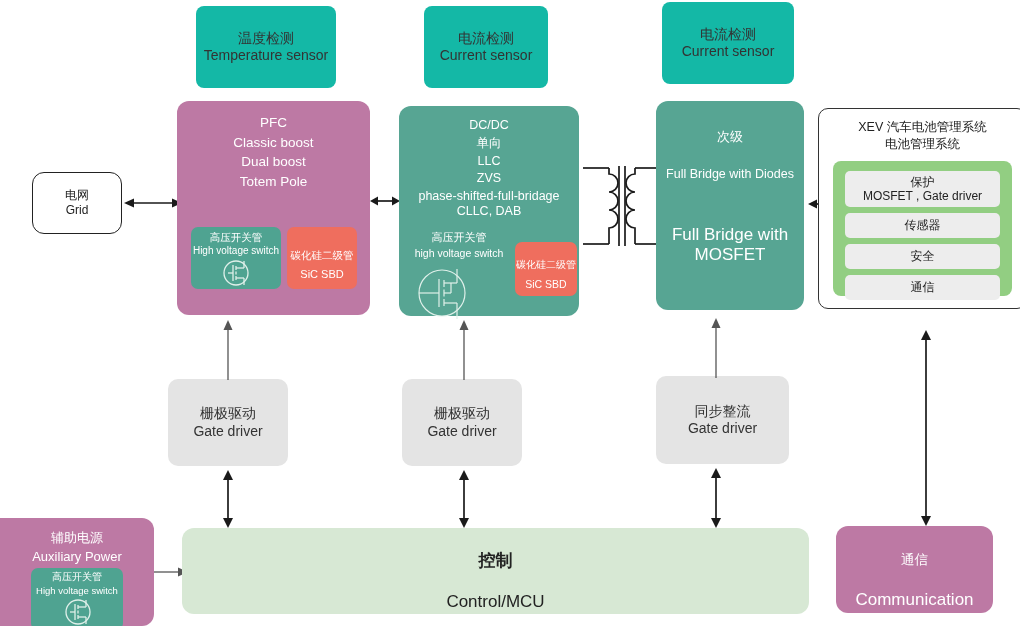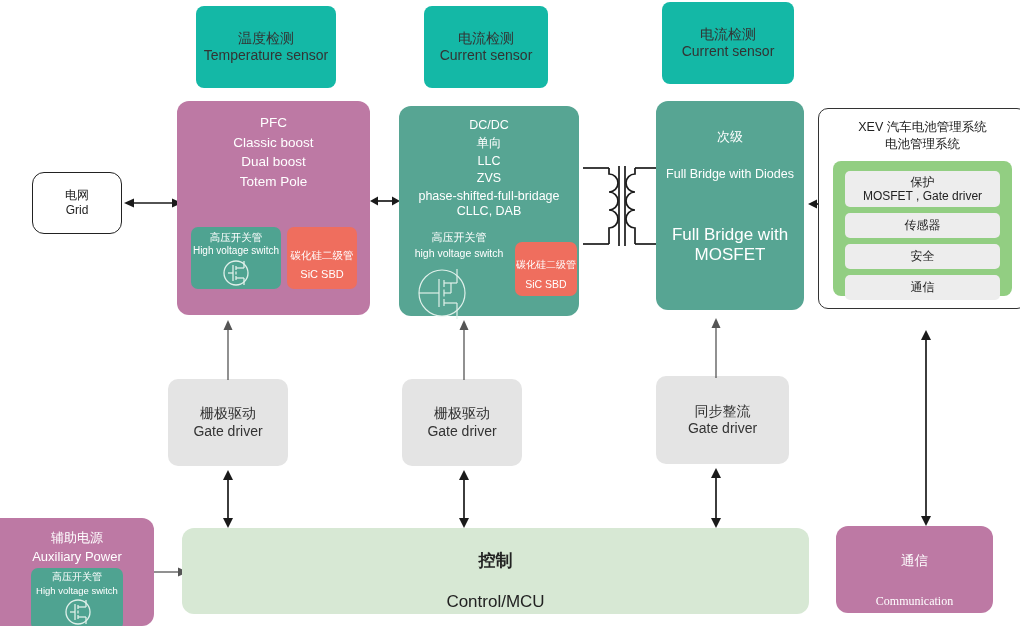--- a/index.html
+++ b/index.html
@@ -307,17 +307,17 @@
   <div class="box lightgreen" style="left:182px;top:528px;width:627px;height:86px;">
     <div class="lbl">
       <span style="font-size:17px;font-weight:bold;">控制</span><br>
       <span style="font-size:17px;">Control/MCU</span>
     </div>
   </div>
 
   <div class="box magenta" style="left:836px;top:526px;width:157px;height:87px;">
     <div class="lbl">
       <span style="font-size:13.5px;">通信</span><br>
-      <span style="font-size:12px;font-family:Liberation Serif, serif;">Communication</span>
+      <span style="font-size:17px;">Communication</span>
     </div>
   </div>
 
 </div>
 
 </body></html>

